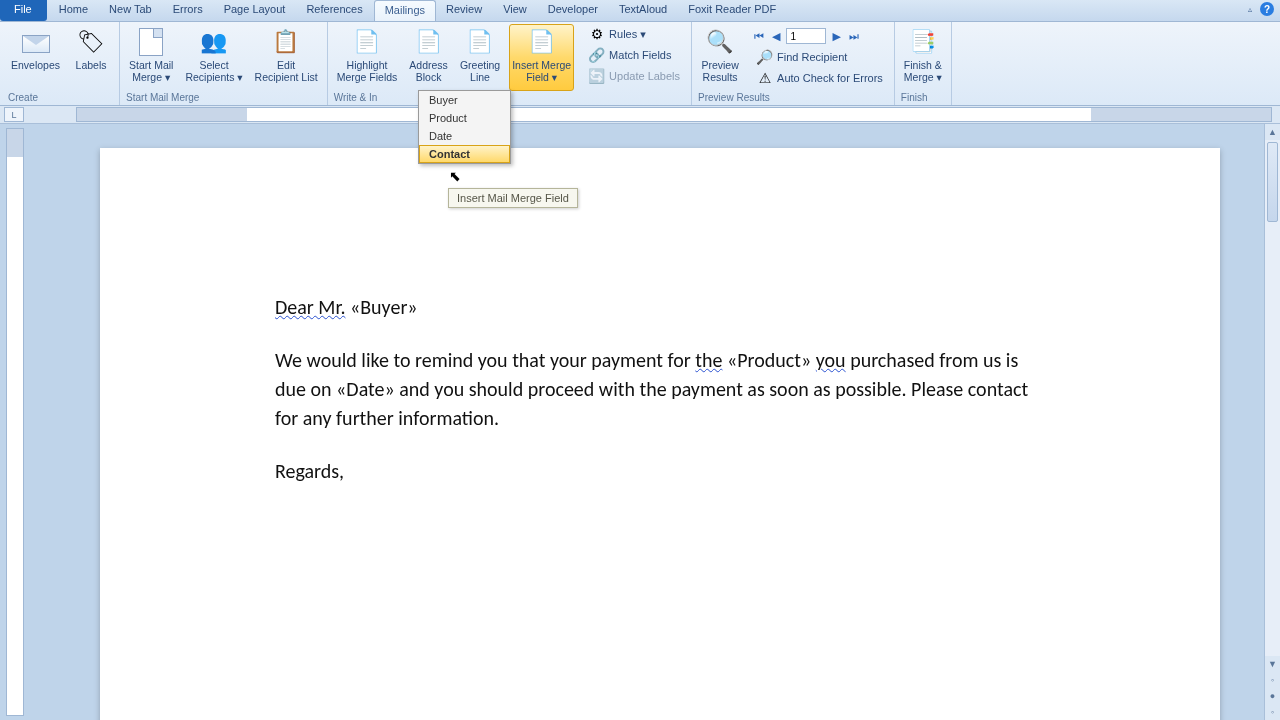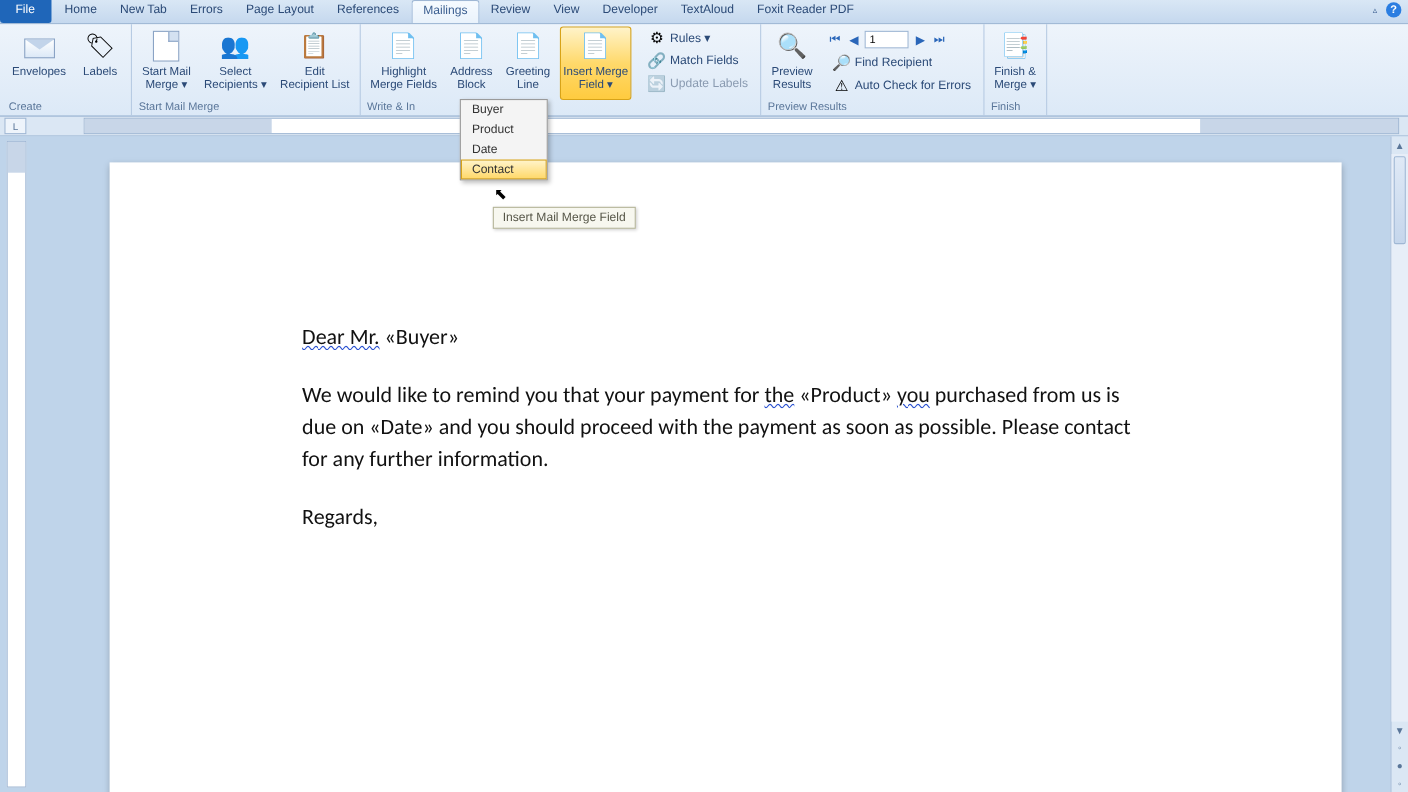--- a/index.html
+++ b/index.html
@@ -148,29 +148,29 @@
 .scrollbar-v {
   width:16px; background:#dbe7f4; border-left:1px solid #a9bfd9;
   display:flex; flex-direction:column;
 }
 .sb-btn { height:16px; display:flex;align-items:center;justify-content:center; color:#5a7699; font-size:9px;}
 .sb-track { flex:1; background:#e7eef8; position:relative;}
 .sb-thumb { position:absolute; left:2px; right:2px; top:2px; height:80px; background:linear-gradient(#dfe9f6,#c5d6ec); border:1px solid #9fb7d4; border-radius:2px;}
 
 
 .field-menu {
-  position:absolute; left:418px; top:90px; width:80px;
+  position:absolute; left:418px; top:90px; width:93px;
   background:#f4f4f4; border:1px solid #9a9a9a;
   box-shadow: 2px 2px 4px rgba(0,0,0,0.25);
   z-index:50;
 }
 .field-menu .mi { padding:3px 10px; font-size:11px; color:#333; cursor:default;}
 .field-menu .mi.hover {
   background: linear-gradient(#fff3c9,#ffd96b);
-  border:1px solid #d8a318; padding:2px 9px;
+  border:1px solid #d8a318; padding:2px 9px;font-weight:bold;
 }
 .tooltip {
   position:absolute; left:448px; top:188px;
   background:#f7f7ef; border:1px solid #b5b59a;
   padding:3px 8px; font-size:11px; color:#565648;
   z-index:50; box-shadow: 1px 1px 3px rgba(0,0,0,0.2);
 }
 .cursor { position:absolute; left:449px; top:168px; z-index:60; font-size:14px; color:#000; pointer-events:none;}
 .page-icon {
  width:24px;height:28px;background:#fff;border:1px solid #8aa3c5;position:relative;

